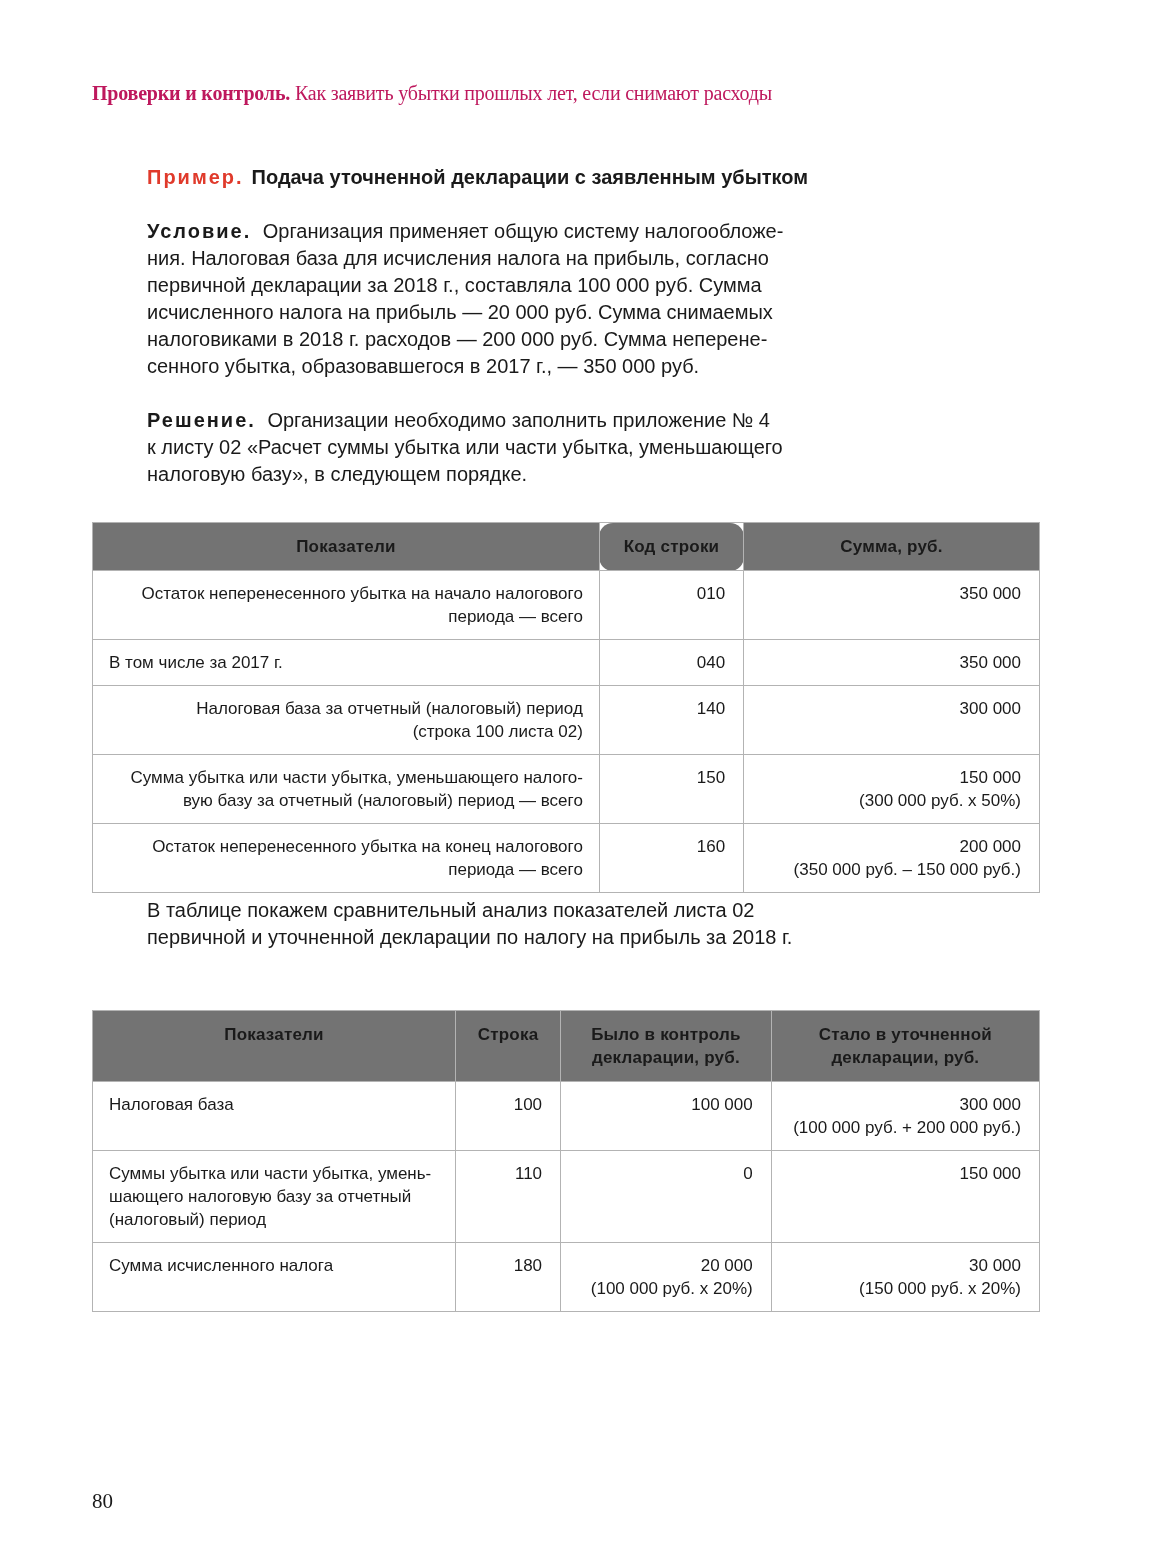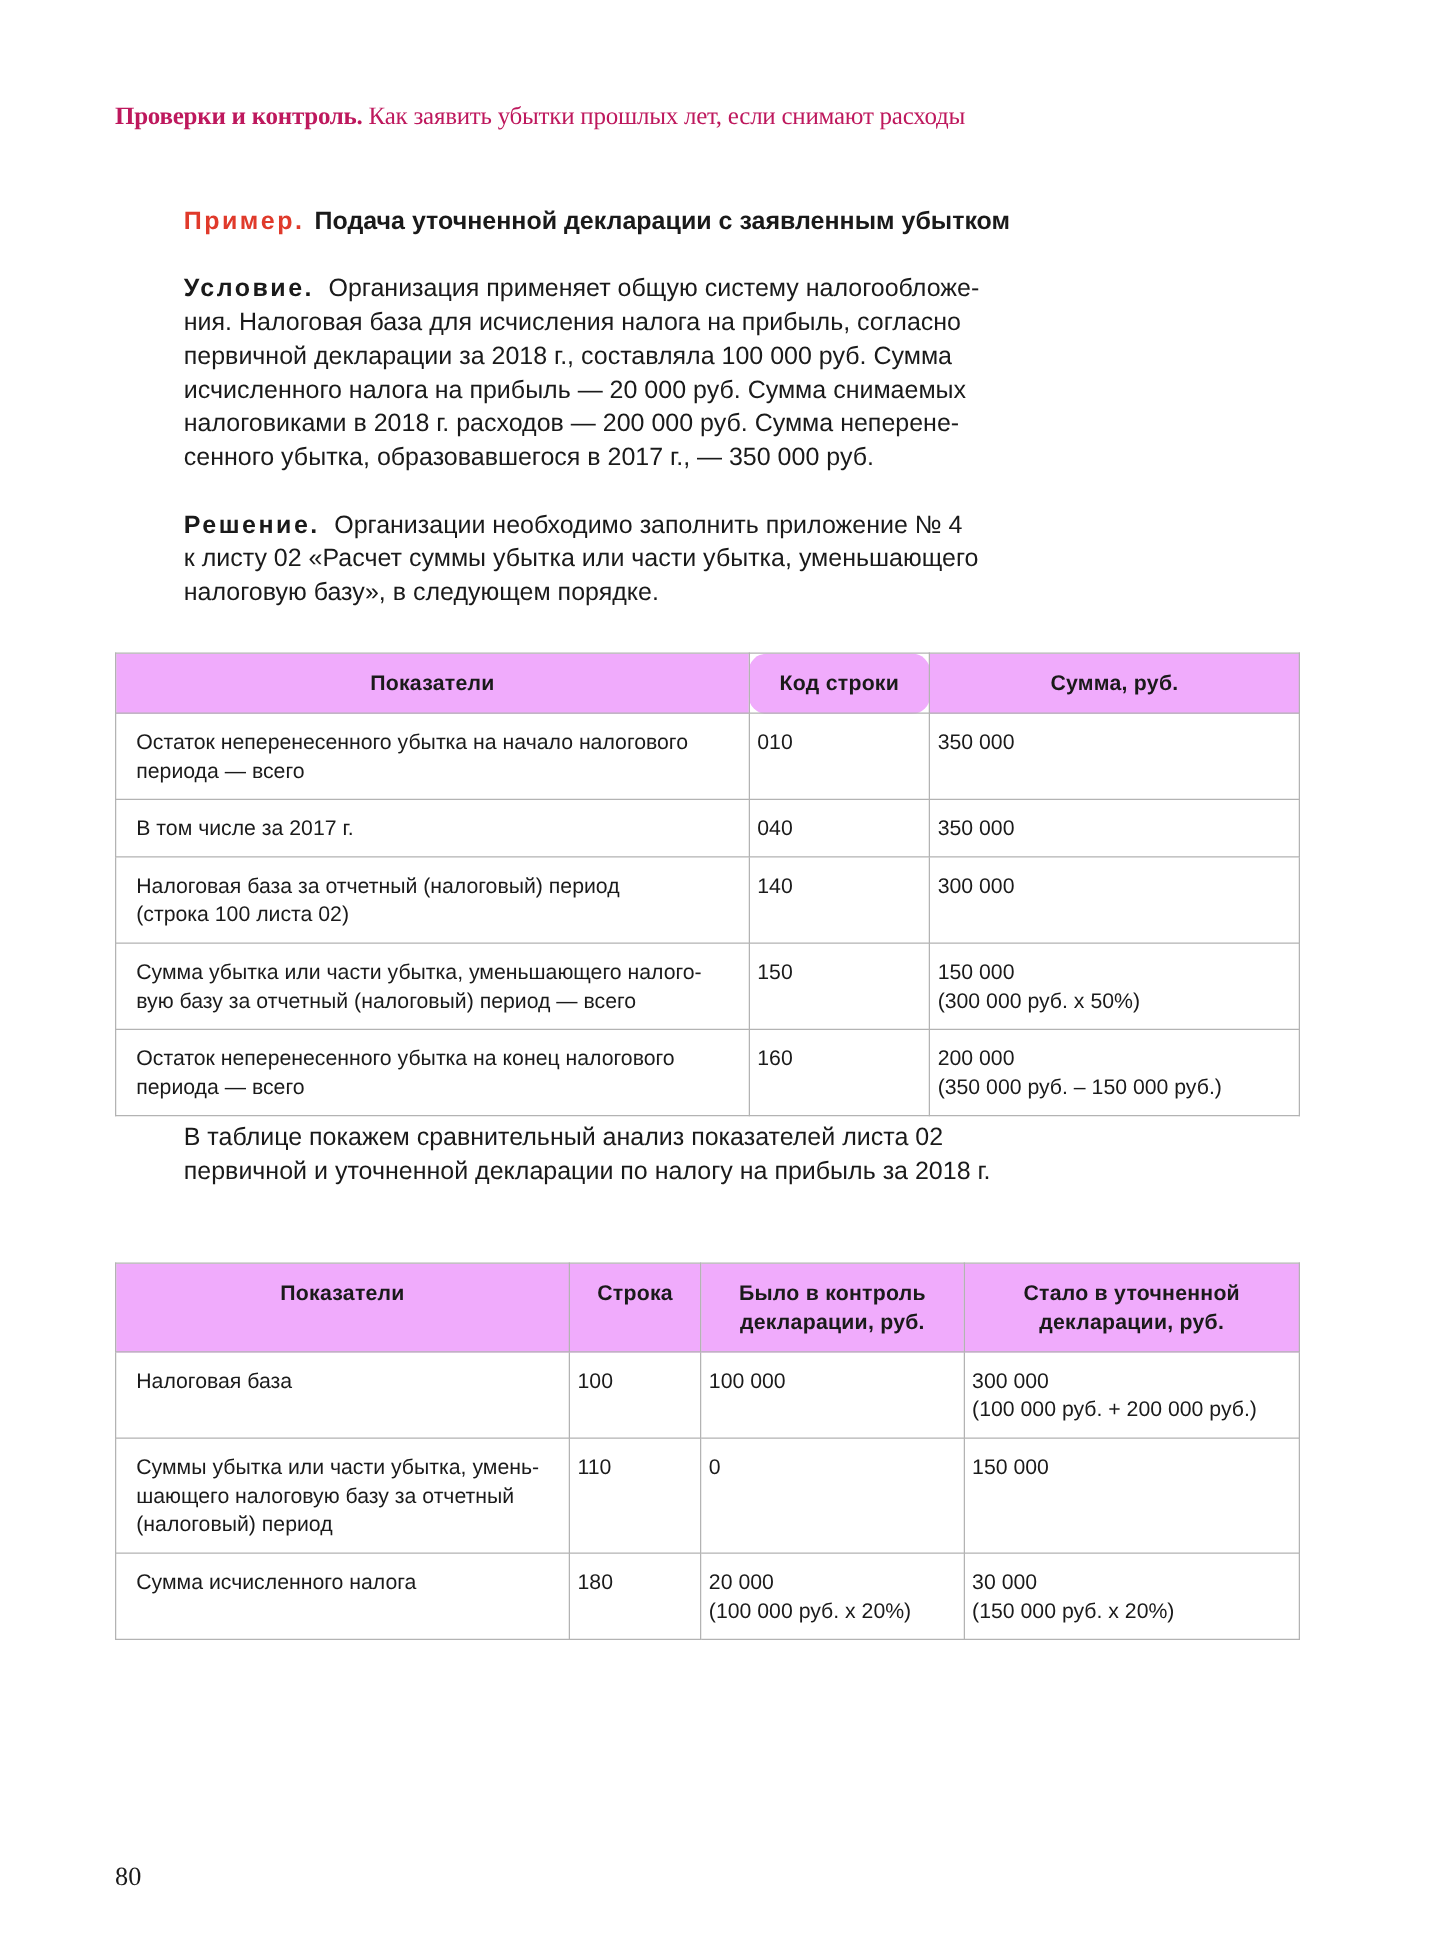--- a/index.html
+++ b/index.html
@@ -23,39 +23,39 @@
     .intro2 { top: 897px; }
     .line { display: block; white-space: nowrap; }
     table.data-table {
       position: absolute; left: 92px; width: 948px;
       border-collapse: collapse;
       font-family: "Liberation Sans", "DejaVu Sans", sans-serif;
       font-size: 17px; line-height: 23px; color: #1a1a1a;
     }
     table.data-table th, table.data-table td { border: 1.5px solid #b3b3b3; vertical-align: top; }
     table.data-table th {
-      background: #f0abfc; font-weight: bold; text-align: center;
+      background: #737373; font-weight: bold; text-align: center;
       padding: 12px 8px 12px 8px; font-size: 17px;
       font-stretch: condensed; letter-spacing: 0.2px;
     }
     table.data-table td { padding: 11px 16px 11px 16px; transform-origin: left; }
-    table.data-table td.c { text-align: left; padding-left: 6px; padding-right: 2px; }
+    table.data-table td.c { text-align: right; padding-left: 6px; padding-right: 18px; }
     .t1 { top: 522px; }
     .t1 .col1 { width: 518px; }
     .t1 .col2 { width: 133px; border-radius: 14px; }
     .t1 .col3 { width: 297px; }
     .t1 th { height: 22px; }
     .t2 { top: 1010px; }
     .t2 .col1 { width: 378px; }
     .t2 .col2 { width: 92px; }
     .t2 .col3 { width: 206px; }
     .t2 .col4 { width: 272px; }
     .t2 th { padding-top: 14px; padding-bottom: 14px; }
     .t2 td { padding-top: 14px; padding-bottom: 14px; }
-    .t1 td.h2 { height: 46px; }
+    .t1 td.h2 { height: 46px; text-align: right; }
     .t1 td.h1 { height: 23px; }
     .t2 td.h2 { height: 46px; }
     .t2 td.h3 { height: 69px; }
     .page-number {
       position: absolute; left: 92px; top: 1465px;
       font-family: "Liberation Serif", "DejaVu Serif", serif; font-size: 21px; color: #1a1a1a; margin-top: 24px;
     }
     .cell-line { display: block; }
   </style>
 </head>

